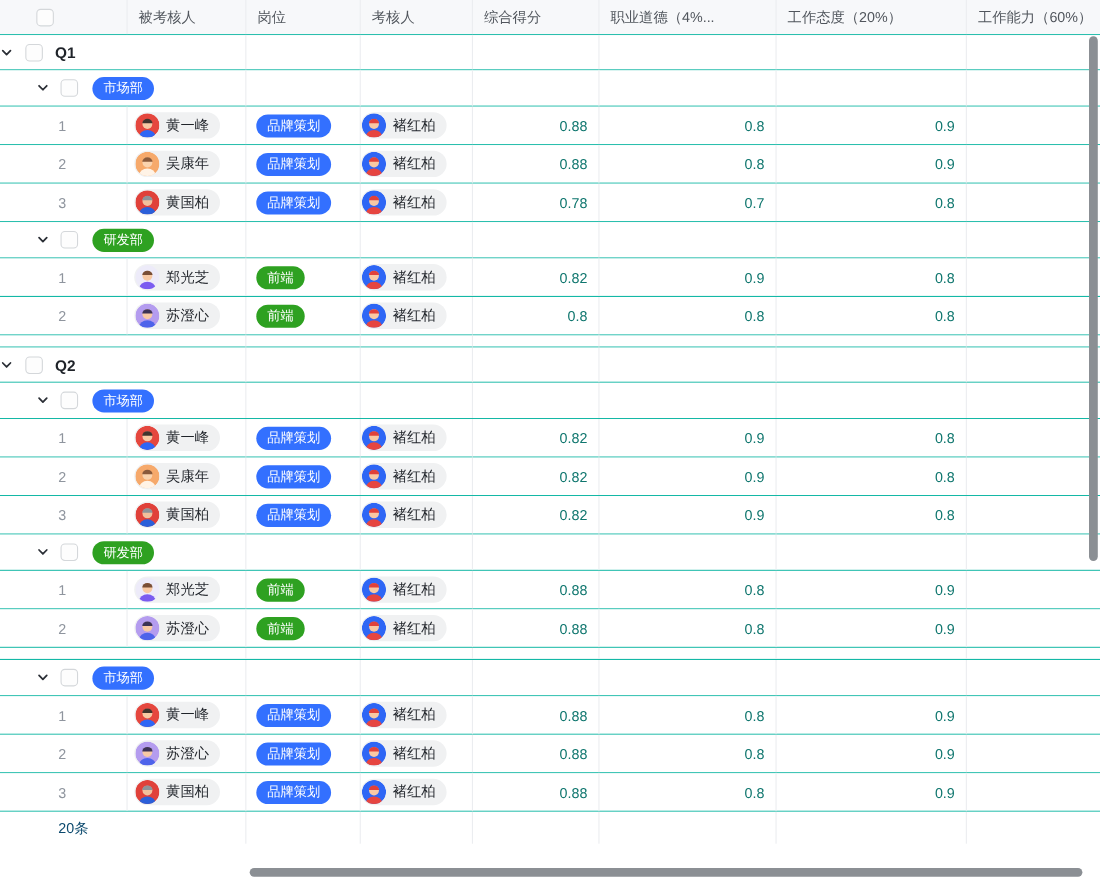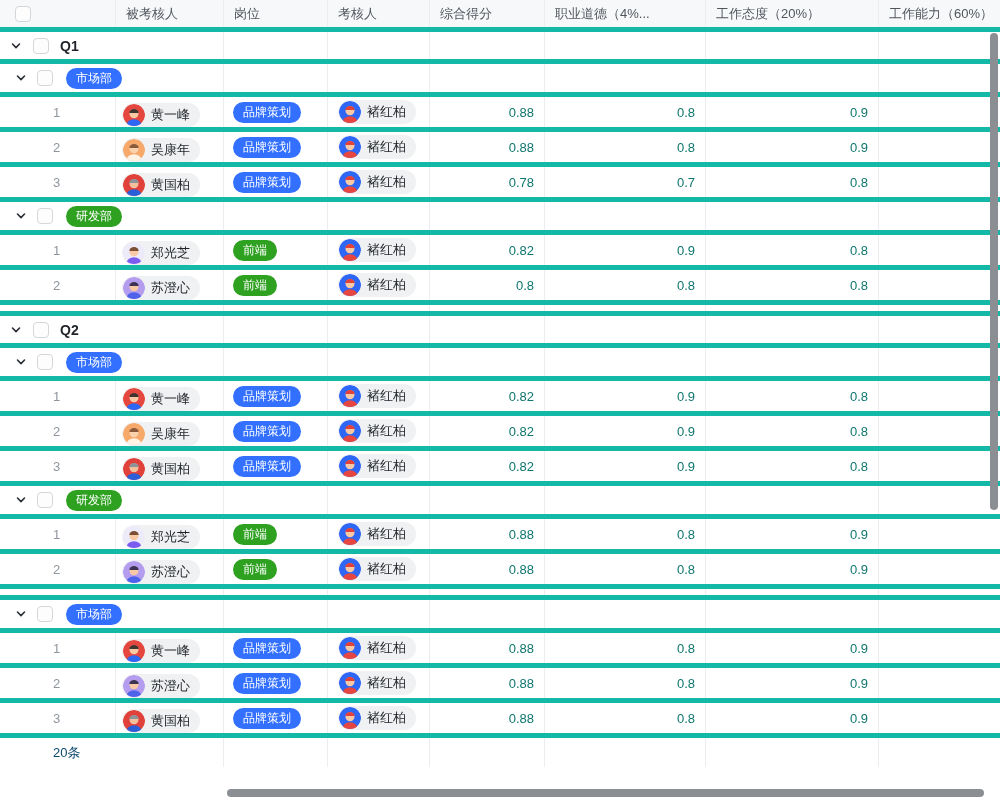--- a/index.html
+++ b/index.html
@@ -1,34 +1,34 @@
 <!DOCTYPE html>
 <html><head>
 <meta charset="utf-8">
 <style>
   html,body{margin:0;padding:0;background:#fff;}
   #app{position:relative;width:1000px;height:800px;overflow:hidden;background:#fff;
        font-family:"Liberation Sans","DejaVu Sans",sans-serif;color:#1f2329;}
   .row{display:grid;grid-template-columns:116px 108px 104px 102px 115px 161px 173px minmax(120px,1fr);
-       border-bottom:5px solid #14b8a6;box-sizing:border-box;background:#fff;}
+       border-bottom:1px solid #14b8a6;box-sizing:border-box;background:#fff;}
   .cell{display:flex;align-items:center;border-right:1px solid #ebedf0;box-sizing:border-box;
         overflow:hidden;white-space:nowrap;}
   .cell:last-child{border-right:none;}
   .span2{grid-column:span 2;}
   .h-header{height:32px;background:#f7f8fa;}
   .h-group{height:32px;}
   .h-sub{height:33px;}
   .h-data{height:35px;}
   .h-spacer{height:11px;}
   .h-footer{height:29px;border-bottom:none;}
   .hcell{color:#51565d;font-size:13px;padding-left:10px;}
-  .pl6{padding-left:6px;align-items:flex-end;}
+  .pl6{padding-left:6px;}
   .pl9{padding-left:9px;}
-  .pl10{padding-left:10px;}
-  .pl33{padding-left:15px;}
+  .pl10{}
+  .pl33{padding-left:33px;}
   .idx{padding-left:53px;color:#8f959e;font-size:13px;}
   .num{justify-content:flex-end;padding-right:10px;font-size:13px;color:#0f766e;}
   .cb{width:14px;height:14px;border:1.5px solid #d4d7da;border-radius:4px;background:#fdfdfd;flex:none;}
   .chev{width:12px;height:12px;display:flex;align-items:center;justify-content:center;flex:none;}
   .glabel{font-size:14px;font-weight:700;color:#1f2329;}
   .pill{color:#fff;font-size:12px;padding:3px 10px;border-radius:11px;line-height:1.25;flex:none;}
   .chip{display:inline-flex;align-items:center;background:#f0f1f2;border-radius:12px;
         padding-right:10px;gap:6px;height:24px;flex:none;}
   .avatar{width:22px;height:22px;border-radius:50%;overflow:hidden;flex:none;display:flex;margin-left:1px;}
   .chip-name{font-size:13px;color:#1f2329;}

